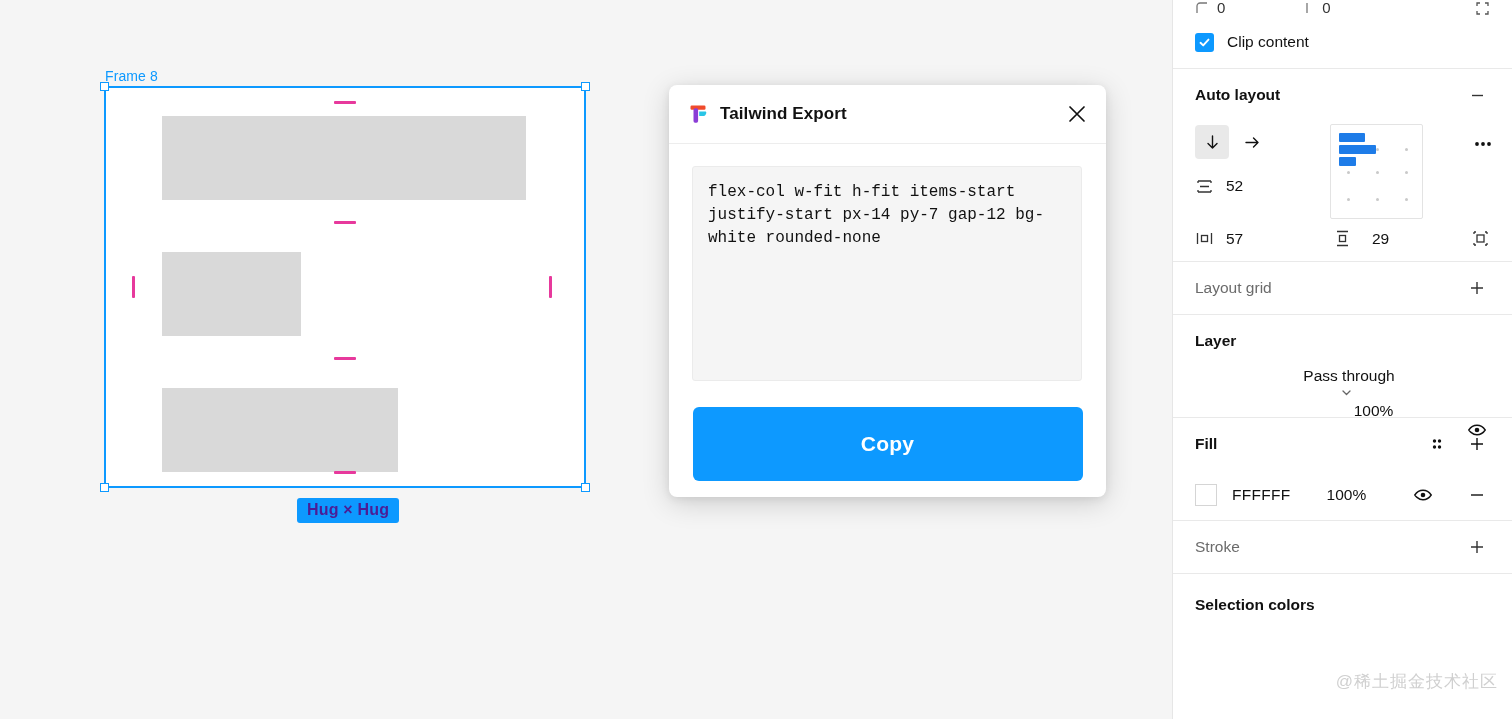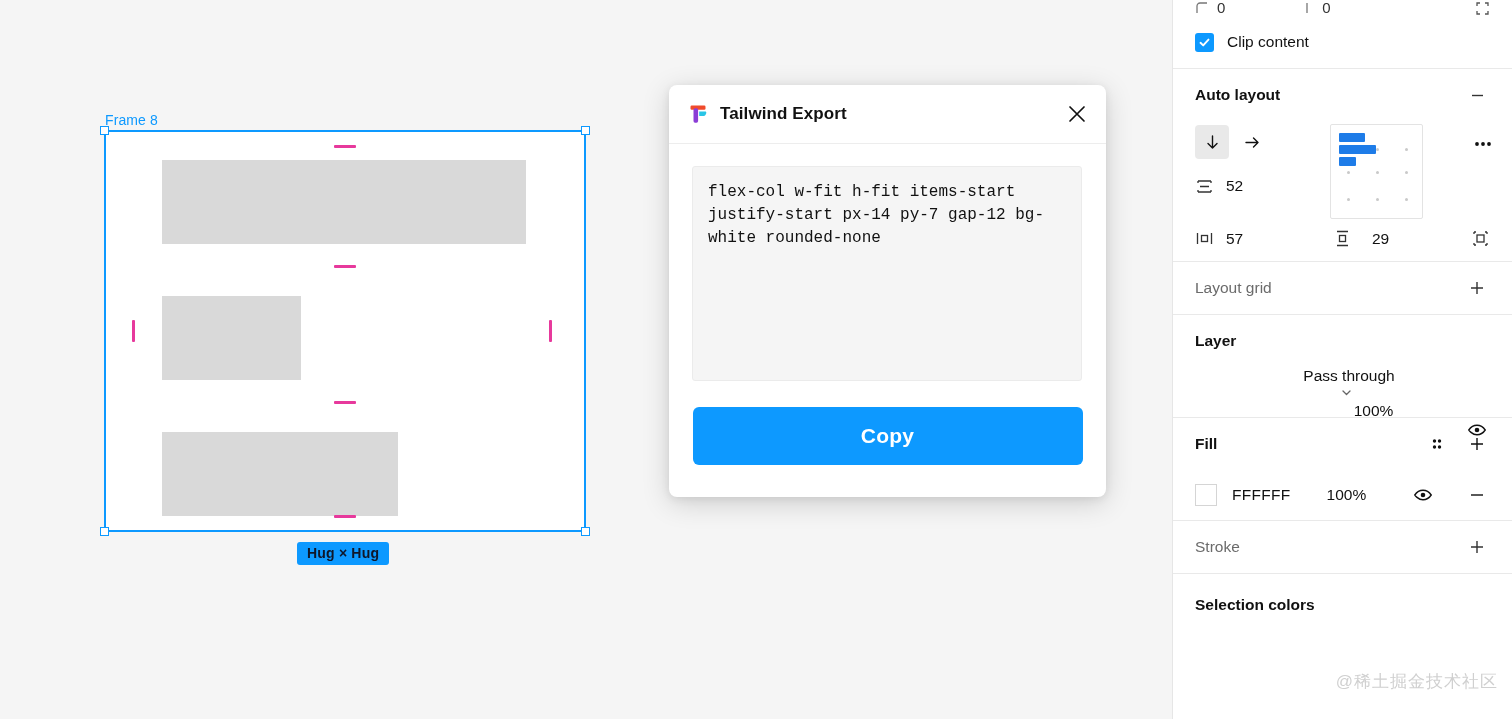--- a/index.html
+++ b/index.html
@@ -9,21 +9,20 @@
     background:#f5f5f5;
     font-family:"Liberation Sans", sans-serif;
     -webkit-font-smoothing:antialiased;
   }
   #app { position:relative; width:1512px; height:719px; }
 
   
   #canvas {
     position:absolute; left:0; top:0; width:1172px; height:520px;
     background:#f5f5f5;
-    margin-top:44px;
   }
 
   
   .frame-label {
     position:absolute; left:105px; top:68px;
     font-size:14px; color:#0d99ff; letter-spacing:.1px;
     white-space:nowrap;
   }
 
   
@@ -63,22 +62,22 @@
   .pad-v {
     position:absolute; top:50%; transform:translateY(-50%);
     width:3px; height:22px; background:#e7399c; border-radius:1px;
   }
   .pad-v.left  { left:27px; }
   .pad-v.right { right:33px; }
 
   
   .hug-badge {
     position:absolute; left:297px; top:498px;
-    background:#0d99ff; color:#0f172a;
-    font-size:14px; font-weight:bold;
+    background:#0d99ff; color:#4c1d95;
+    font-size:16px; font-weight:bold;
     padding:3px 10px 4px; border-radius:3px;
     white-space:nowrap; letter-spacing:.2px;
   }
 
   
   #dialog {
     position:absolute; left:669px; top:85px;
     width:437px; height:412px;
     background:#ffffff; border-radius:8px;
     box-shadow:0 6px 28px rgba(0,0,0,.16), 0 2px 8px rgba(0,0,0,.08);
@@ -102,21 +101,21 @@
   .code-area {
     width:390px; height:215px;
     background:#f5f5f5; border:1px solid #ebebeb; border-radius:3px;
     padding:14px 15px;
     font-family:"Liberation Mono", monospace;
     font-size:16px; line-height:1.45; color:#111111;
     word-break:break-word; white-space:pre-wrap;
     resize:none; outline:none; overflow:hidden;
   }
   .copy-btn {
-    display:block; width:390px; height:58px; margin:26px auto 13px;
+    display:block; width:390px; height:74px; margin:26px auto 13px;
     background:#0d99ff; border:none; border-radius:6px;
     color:#ffffff; font-size:21px; font-weight:bold;
     font-family:"Liberation Sans", sans-serif;
     cursor:pointer; letter-spacing:.2px;
   }
 
   
   #panel {
     position:absolute; right:0; top:0; width:340px; height:719px;
     background:#ffffff; border-left:1px solid #e6e6e6;

